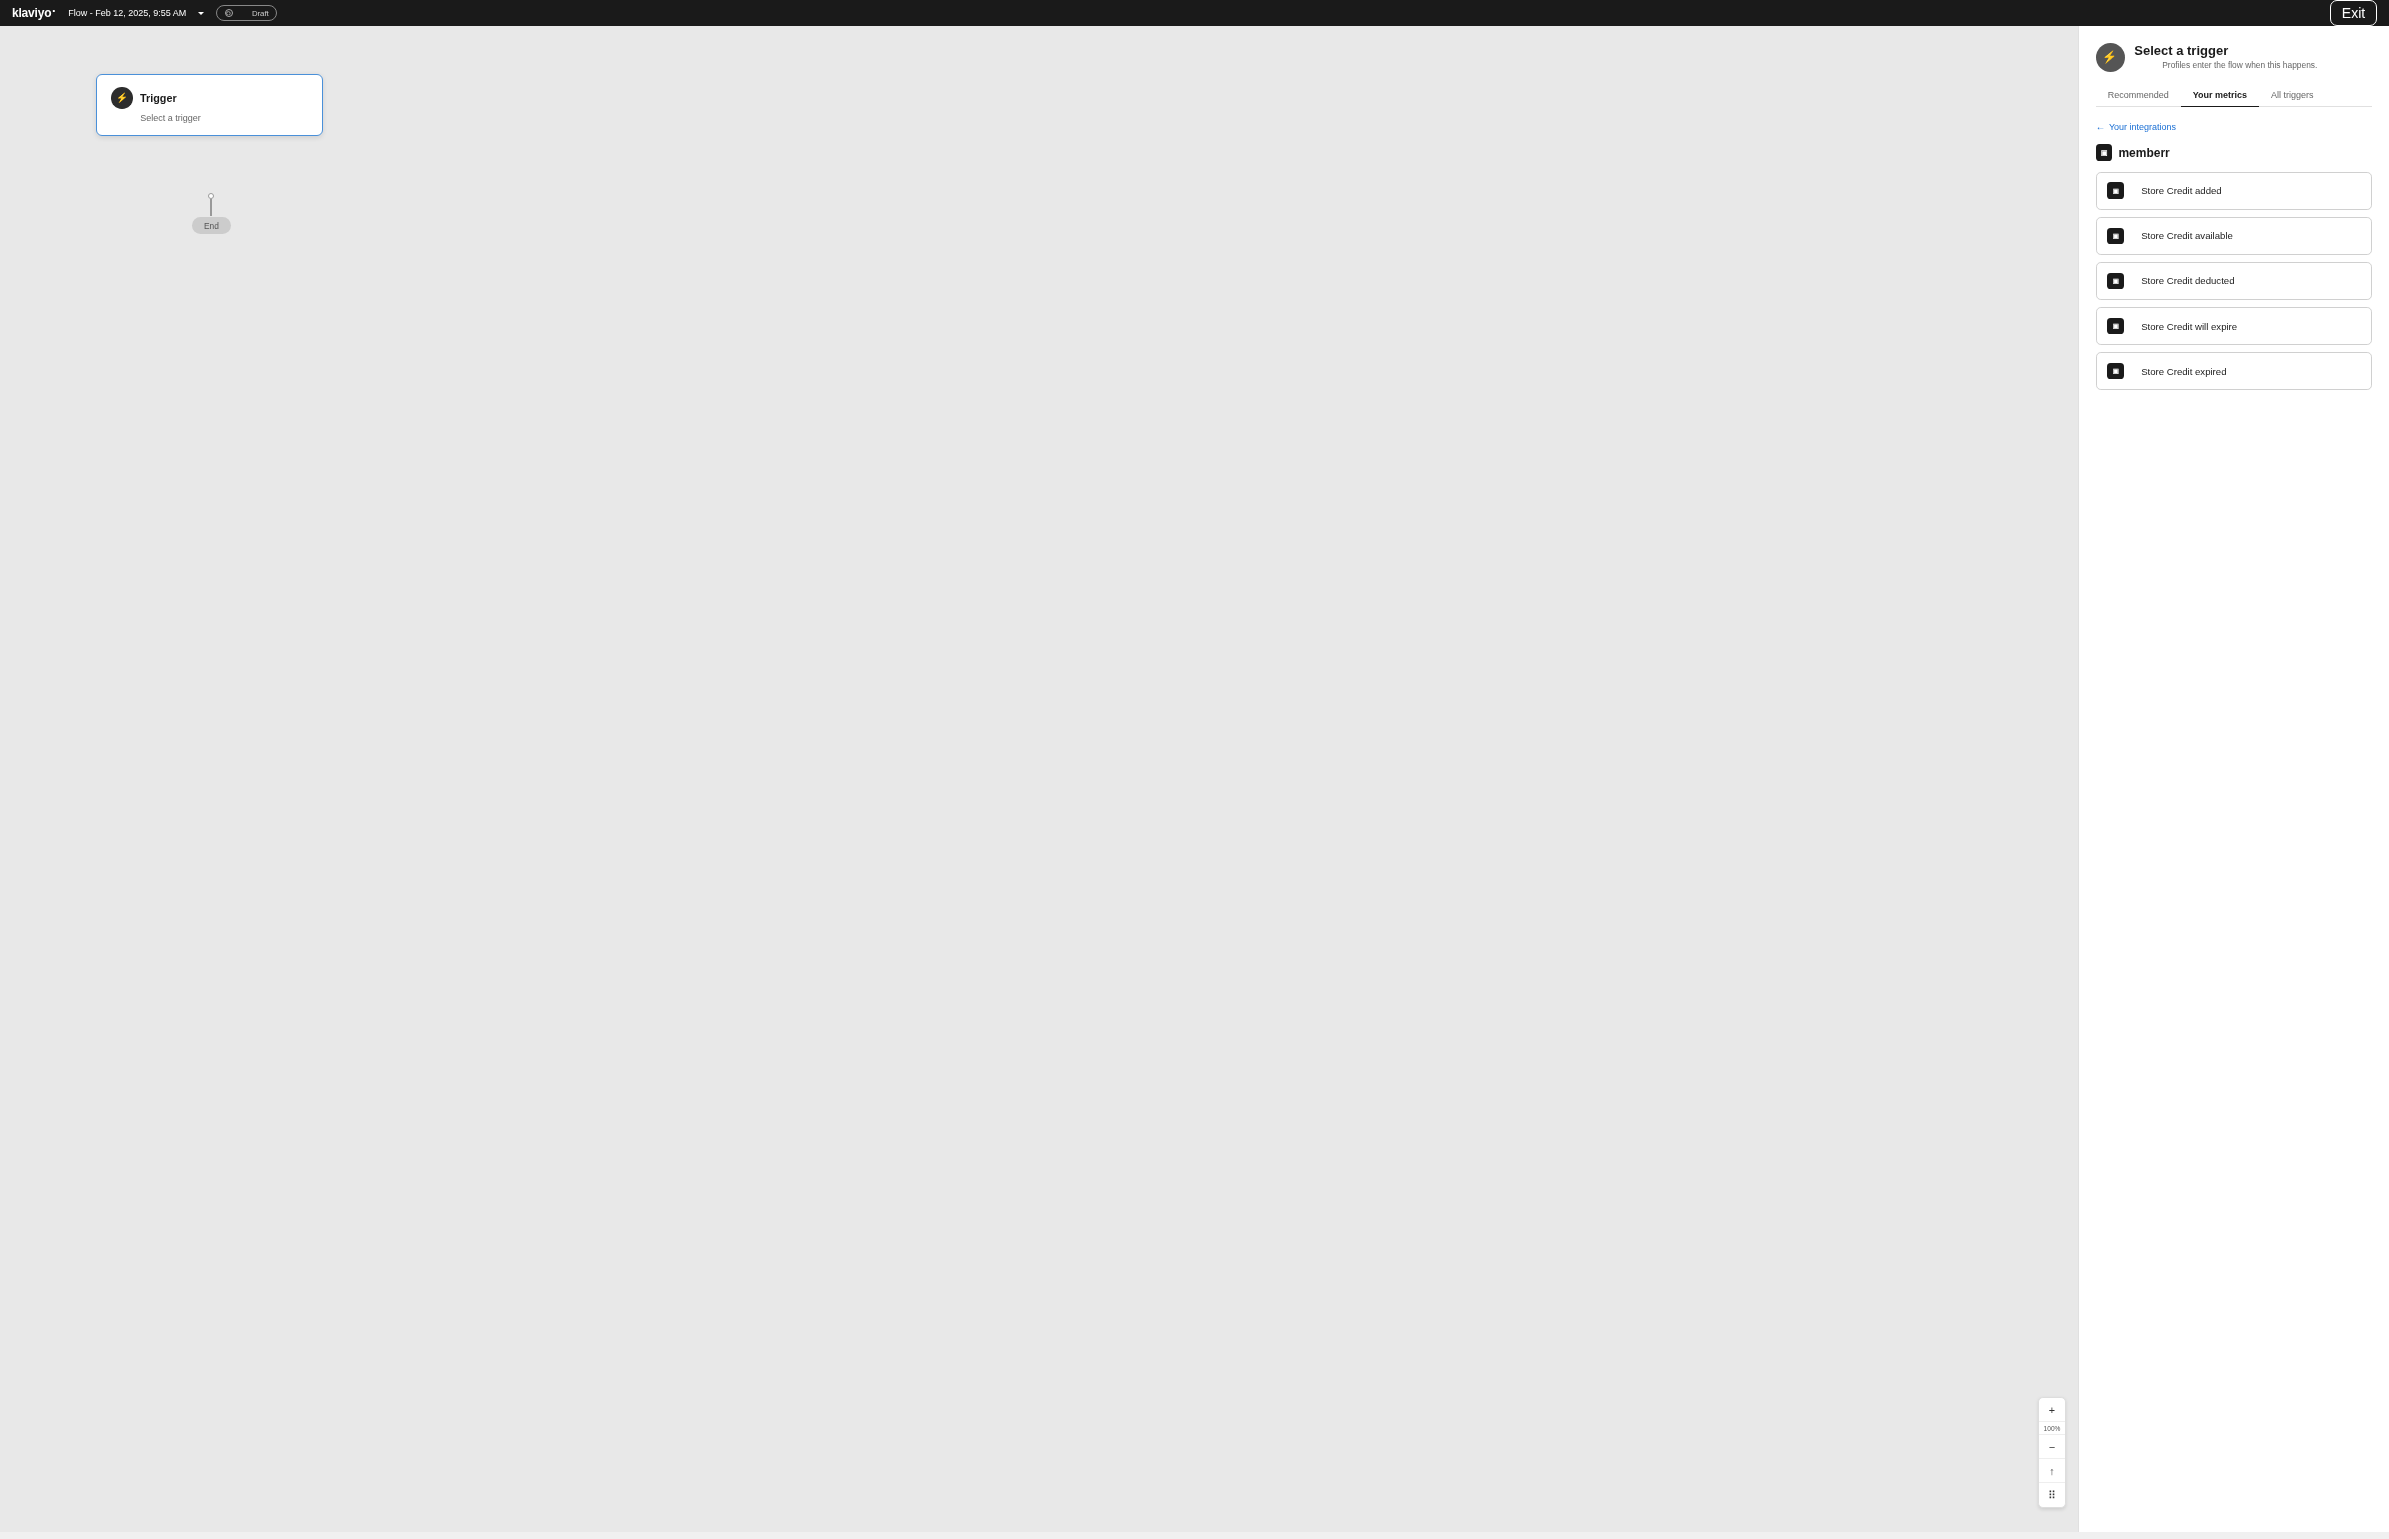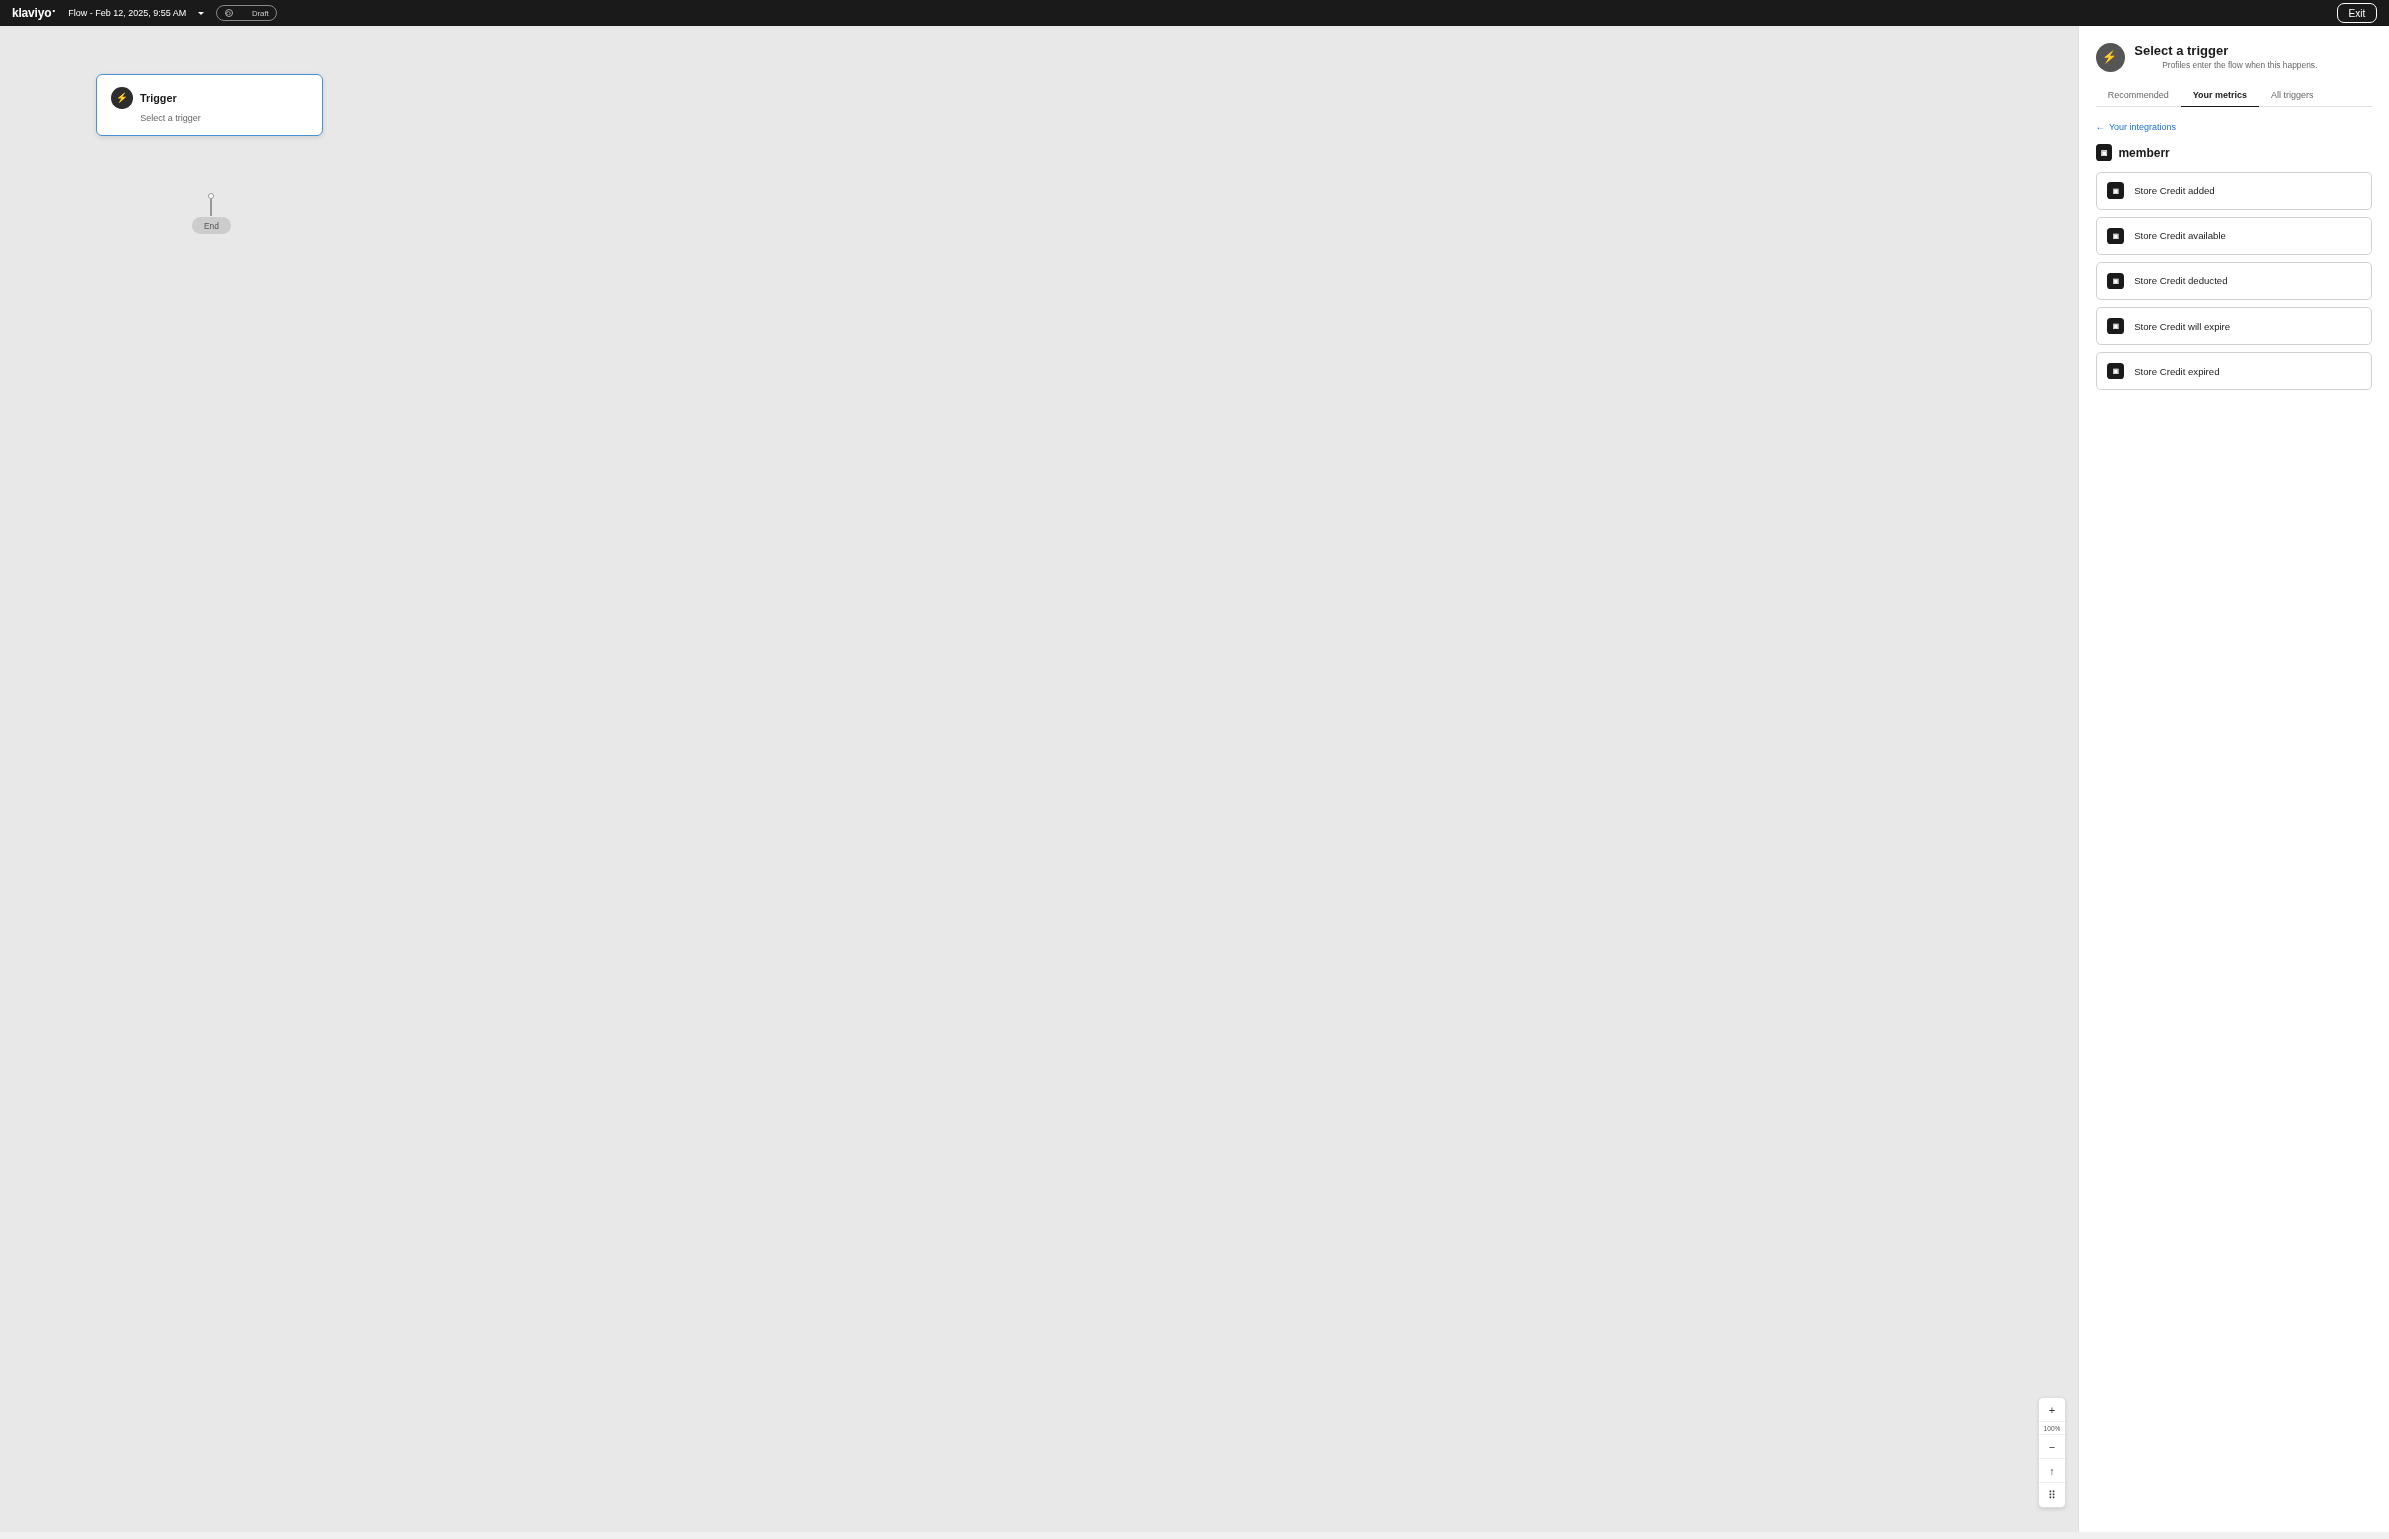--- a/index.html
+++ b/index.html
@@ -49,21 +49,21 @@
       display: flex;
       align-items: center;
       justify-content: center;
     }
     .exit-btn {
       margin-left: auto;
       border: 0.9px solid #ffffff;
       background: transparent;
       color: #ffffff;
       padding: 3.6px 10.8px;
-      font-size: 10px;
+      font-size: 14px;
       border-radius: 7px;
       cursor: pointer;
       font-weight: 500;
     }
 
     
     .main {
       display: flex;
       height: calc(100vh - 33px);
     }
@@ -297,21 +297,21 @@
     .memberr-icon-inner {
       color: white;
       font-size: 7.2px;
       font-weight: 700;
     }
 
     
     .trigger-item {
       display: flex;
       align-items: center;
-      gap: 10px;
+      gap: 17px;
       border: 0.9px solid #d0d0d0;
       border-radius: 4.8px;
       padding: 9.6px 10.8px;
       margin-bottom: 7.2px;
       cursor: pointer;
       background: #ffffff;
       transition: border-color 0.15s, box-shadow 0.15s;
     }
     .trigger-item-icon {
       width: 16.7px;

